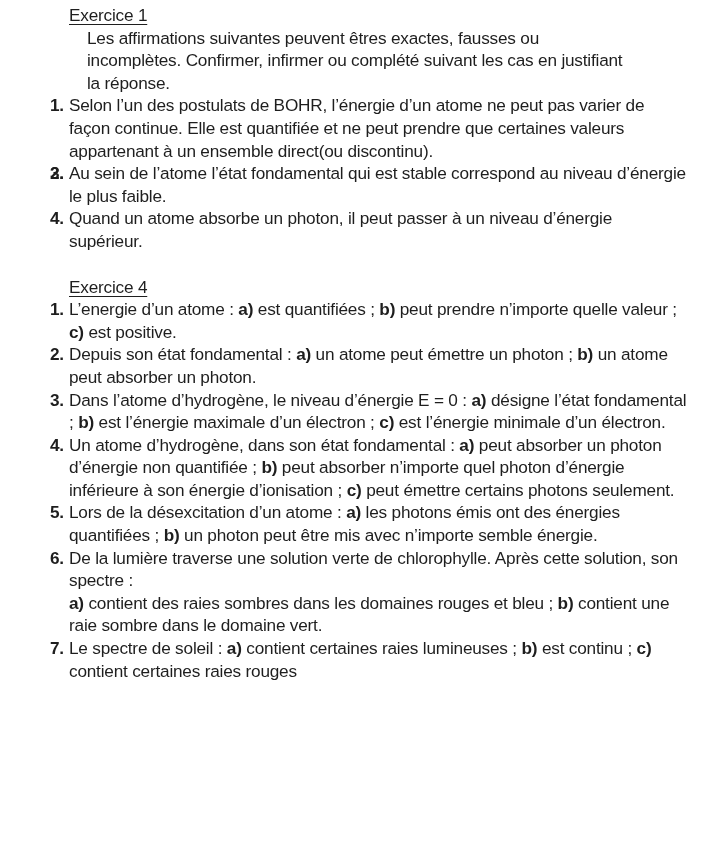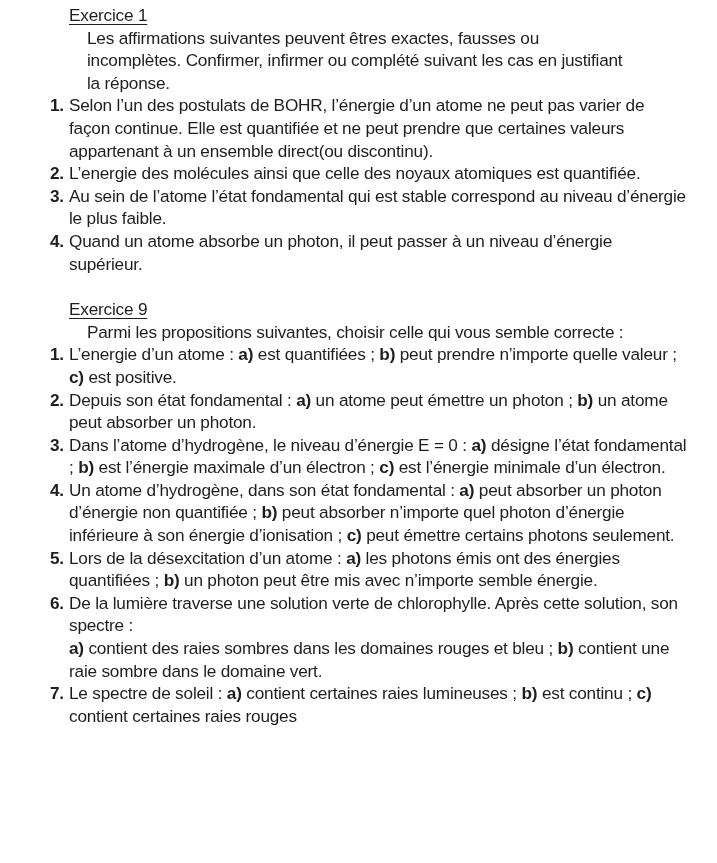--- a/index.html
+++ b/index.html
@@ -70,38 +70,36 @@
   <section class="section" id="ex1">
     <h2 class="heading">Exercice 1</h2>
     <div class="intro">Les affirmations suivantes peuvent êtres exactes, fausses ou incomplètes. Confirmer, infirmer ou complété suivant les cas en justifiant la réponse.</div>
     <ol class="items">
       <li class="item">
         <span class="num">1.</span>
         <span>Selon l’un des postulats de BOHR, l’énergie d’un atome ne peut pas varier de façon continue. Elle est quantifiée et ne peut prendre que certaines valeurs appartenant à un ensemble direct(ou discontinu).</span>
       </li>
       <li class="item">
         <span class="num">2.</span>
-        <span>L’energie des molécules ainsi que celle des noyaux atomiques est quantifiée.</span>
       </li>
       <li class="item">
         <span class="num">3.</span>
         <span>Au sein de l’atome l’état fondamental qui est stable correspond au niveau d’énergie le plus faible.</span>
       </li>
       <li class="item">
         <span class="num">4.</span>
         <span>Quand un atome absorbe un photon, il peut passer à un niveau d’énergie supérieur.</span>
       </li>
     </ol>
   </section>
 
   <div class="gap"></div>
 
   <section class="section" id="ex2">
-    <h2 class="heading">Exercice 9</h2>
-    <div class="intro">Parmi les propositions suivantes, choisir celle qui vous semble correcte :</div>
+    <h2 class="heading">Exercice 4</h2>
     <ol class="items">
 
       <li class="item">
         <span class="num">1.</span>
         <span>L’energie d’un atome : </span><span class="opt">a)</span><span> est quantifiées ; </span><span class="opt">b)</span><span> peut prendre n’importe quelle valeur ; </span><span class="opt">c)</span><span> est positive.</span>
       </li>
 
       <li class="item">
         <span class="num">2.</span>
         <span>Depuis son état fondamental : </span><span class="opt">a)</span><span> un atome peut émettre un photon ; </span><span class="opt">b)</span><span> un atome peut absorber un photon.</span>

